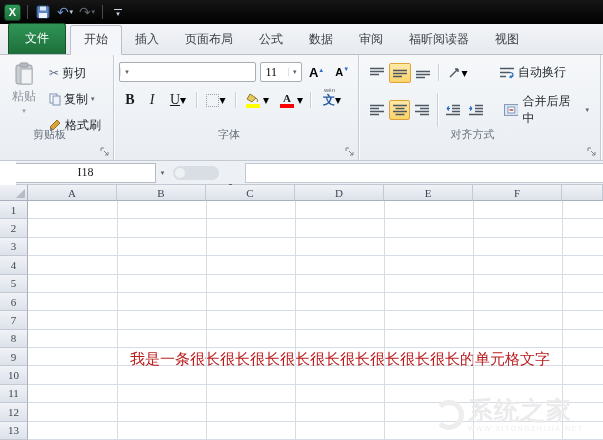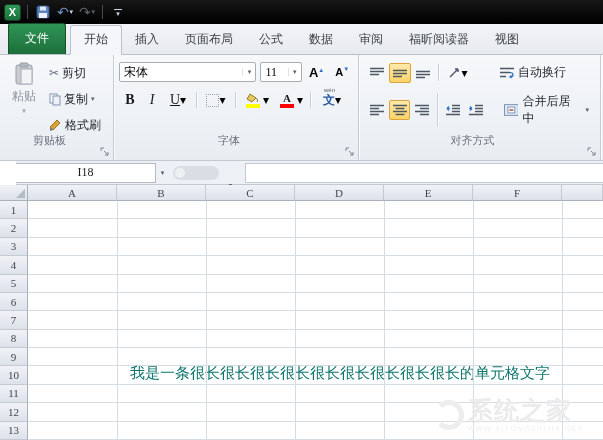--- a/index.html
+++ b/index.html
@@ -23,21 +23,21 @@
   .tab { padding:5px 13px 6px; color:#3c4046; cursor:default; white-space:nowrap; }
   .tab-file { background:linear-gradient(#2f9456,#1d6f3a); color:#fff; padding:6px 16px 7px;
     border-radius:3px 3px 0 0; border:1px solid #145129; border-bottom:none; margin-right:4px; }
   .tab.active { background:#f4f6f9; border:1px solid #bac1cb; border-bottom:1px solid #f4f6f9;
     border-radius:2.5px 2.5px 0 0; margin-bottom:-1px; }
 
   
   #ribbon { position:absolute; left:0; top:55px; width:603px; height:106px;
     background:linear-gradient(#f6f8fa,#e9edf2); border-bottom:1px solid #c3c9d2; display:flex; }
   .rgroup { position:relative; height:100%; border-right:1px solid #c6ccd5; box-shadow:1px 0 0 #fbfcfd; padding:3px 3px 16px 3px; }
-  .rgroup-label { position:absolute; bottom:12px; left:0; right:14px; text-align:center; font-size:11px; color:#68707c; }
+  .rgroup-label { position:absolute; bottom:18px; left:0; right:14px; text-align:center; font-size:11px; color:#68707c; }
   .dlg-launcher { position:absolute; right:3px; bottom:3px; width:10px; height:10px; }
   .btn { display:flex; align-items:center; gap:3px; border:1px solid transparent; border-radius:2px; padding:1px 3px; color:#1f2328; }
   .btn .da { font-size:7px; color:#5a626c; }
   .rbtn { width:22px; height:20px; display:flex; align-items:center; justify-content:center; border:1px solid transparent; border-radius:2px; }
   .rbtn.selected { background:linear-gradient(#fde9a9,#fbd469); border-color:#e0a23c; }
   .vdiv { width:1px; background:#c9cfd8; box-shadow:1px 0 0 #fbfcfd; margin:2px 3px; align-self:stretch; }
 
   
   #grp-clipboard { width:114px; display:flex; }
   .paste-btn { width:42px; display:flex; flex-direction:column; align-items:center; justify-content:flex-start; padding-top:4px; gap:2px; color:#8d949d; }
@@ -89,21 +89,21 @@
   .colhead { width:89px; }
   .colhead-partial { flex:1; }
   #rowarea { position:relative; height:239px; }
   .grow-line { display:flex; height:18.385px; }
   .rowhead { width:28px; background:linear-gradient(#f0f2f6,#dde2ea); border-right:1px solid #a8b0bc;
     border-bottom:1px solid #c3cad4; color:#3f4752; font-family:"Liberation Serif", serif; font-size:11px;
     display:flex; align-items:center; justify-content:center; }
   .rowbody { flex:1; border-bottom:1px solid #d6dce5; }
   .vline { position:absolute; top:0; bottom:0; width:1px; background:#d6dce5; }
   #spill-text { position:absolute; left:130px; top:149px; height:18px; line-height:18px;
-    font-family:Liberation Mono, monospace; font-size:15px; color:#0f766e; white-space:nowrap;margin-top:16px; }
+    font-family:Liberation Serif, serif; font-size:15px; color:#b91c1c; white-space:nowrap; }
 
   
   #watermark { position:absolute; left:434px; top:398px; display:flex; align-items:center; gap:4px; color:#ececec; }
   .wm-logo { width:30px; height:30px; border:5px solid #ededed; border-radius:50%; border-left-color:transparent; }
   .wm-col { display:flex; flex-direction:column; align-items:flex-start; }
   .wm-title { font-size:25px; font-weight:bold; letter-spacing:1px; line-height:1; color:#ebebeb; }
   .wm-sub { font-size:7px; letter-spacing:1.5px; color:#efefef; margin-top:2px; }
 
   svg { display:block; }
 </style>
@@ -185,21 +185,20 @@
     <div class="rgroup-label">剪贴板</div>
     <svg class="dlg-launcher" viewBox="0 0 10 10">
       <path d="M1,4 V1 H4" fill="none" stroke="#7c838d"></path>
         <path d="M4,4 L8,8 M8,5 V8 H5" fill="none" stroke="#7c838d"></path>
     </svg>
   </div>
 
   <div class="rgroup" id="grp-font">
     <div class="font-row1">
       <div class="combo" style="width:140px">
-        <span class="cval">宋体</span>
         <span class="da">▾</span>
       </div>
       <div class="combo" style="width:42px">
         <span class="cval">11</span>
         <span class="da">▾</span>
       </div>
       <div class="rbtn">
         <span class="grow-a"><span>A</span><span class="caret-up">▲</span></span>
       </div>
       <div class="rbtn">

